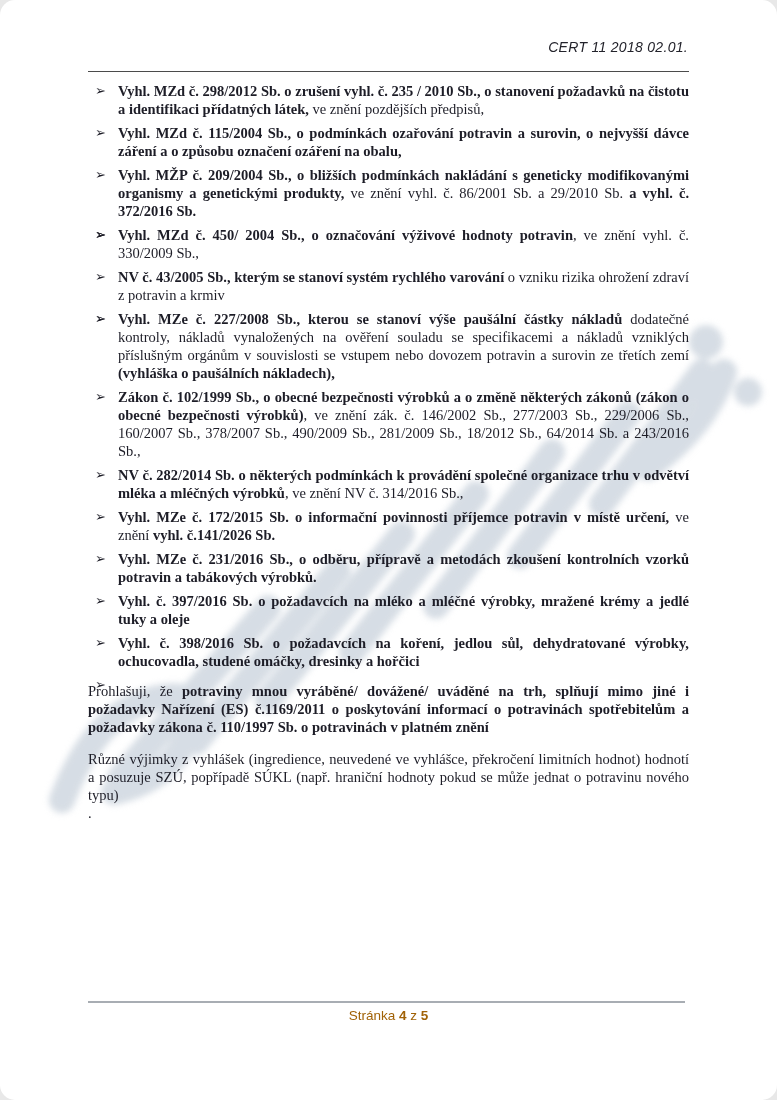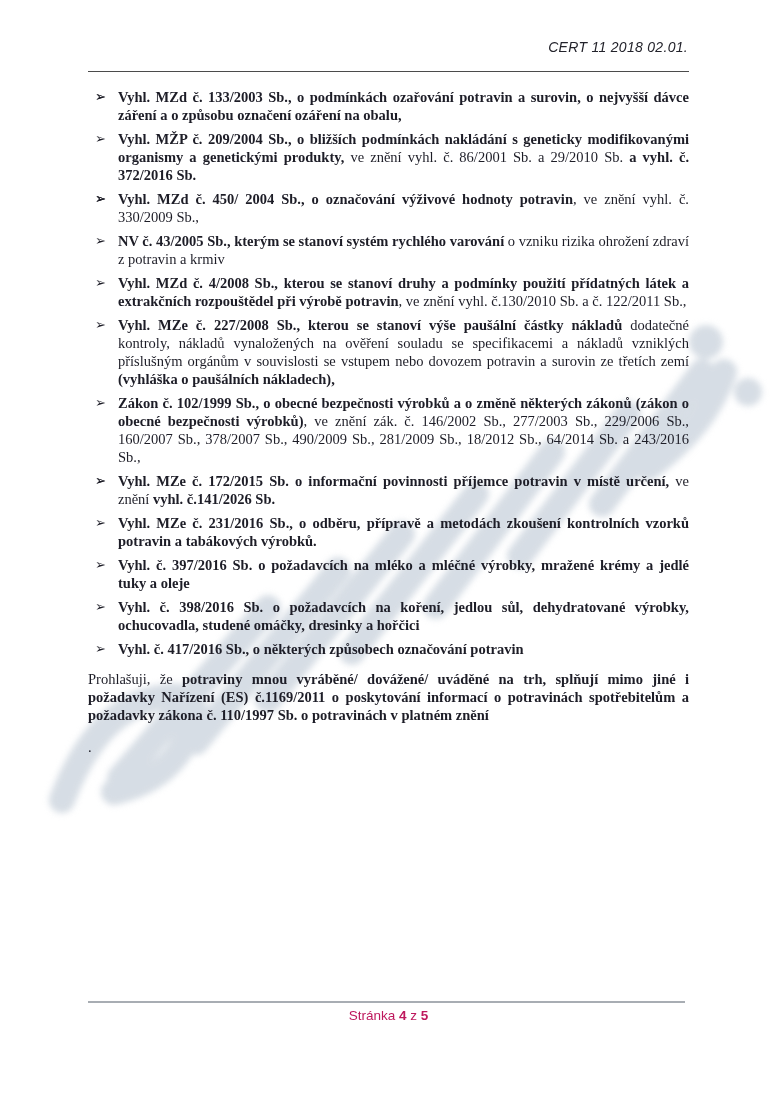--- a/index.html
+++ b/index.html
@@ -6,20 +6,21 @@
   .page{
     position:relative;
     width:777px;height:1100px;
     margin:0 auto;
     background:#ffffff;
     overflow:hidden;
     font-family:"Liberation Serif", serif;
     font-size:14.5px;
     line-height:18px;
     color:#1d1d27;
+    border-radius:15px;
   }
   .doc-header{
     position:absolute;
     top:38px;right:89px;
     font-family:"Liberation Sans", sans-serif;
     font-style:italic;
     font-size:14px;
     letter-spacing:.3px;
     color:#23232b;
   }
@@ -63,21 +64,21 @@
     position:absolute;
     left:88px;top:1001px;width:597px;
     border-top:2px solid #a8adb3;
   }
   .doc-footer{
     position:absolute;
     left:0;top:1007px;width:777px;
     text-align:center;
     font-family:"Liberation Sans", sans-serif;
     font-size:13.5px;
-    color:#be185d;
+    color:#a16207;
   }
 </style>
 </head>
 <body>
 
 <div class="page">
 
   <svg class="watermark" viewBox="0 0 777 1100" xmlns="http://www.w3.org/2000/svg">
     <g fill="none" stroke="#c9d2dc" stroke-width="26" stroke-linecap="round">
       <path d="M 62 800 q 34 -90 96 -102 q 52 -10 30 38 q -20 44 -74 56"></path>
@@ -97,39 +98,40 @@
   </svg>
 
   <div class="doc-header">
     <span>CERT 11 2018 02.01.</span>
   </div>
 
   <div class="rule-top"></div>
 
   <div class="content">
     <ul class="reg-list">
-        <li><span class="bullet">➢</span></li>
-        <li><span class="bullet">➢</span><span><span class="seg bold">Vyhl. MZd č. 133/2003 Sb., o podmínkách ozařování potravin a surovin, o nejvyšší dávce záření a o způsobu označení ozáření na obalu,</span></span></li>
+        <li><span class="bullet">➢</span><span><span class="seg bold">Vyhl. MZd č. 298/2012 Sb. o zrušení vyhl. č. 235 / 2010 Sb., o stanovení požadavků na čistotu a identifikaci přídatných látek,</span><span class="seg"> ve znění pozdějších předpisů,</span></span></li>
+        <li><span class="bullet">➢</span><span><span class="seg bold">Vyhl. MZd č. 115/2004 Sb., o podmínkách ozařování potravin a surovin, o nejvyšší dávce záření a o způsobu označení ozáření na obalu,</span></span></li>
         <li><span class="bullet">➢</span><span><span class="seg bold">Vyhl. MŽP č. 209/2004 Sb., o bližších podmínkách nakládání s geneticky modifikovanými organismy a genetickými produkty,</span><span class="seg"> ve znění vyhl. č. 86/2001 Sb. a 29/2010 Sb. </span><span class="seg bold">a vyhl. č. 372/2016 Sb.</span></span></li>
         <li><span class="bullet">➢</span></li>
         <li><span class="bullet">➢</span></li>
         <li><span class="bullet">➢</span><span><span class="seg bold">Vyhl. MZd č. 450/ 2004 Sb., o označování výživové hodnoty potravin</span><span class="seg">, ve znění vyhl. č. 330/2009 Sb.,</span></span></li>
         <li><span class="bullet">➢</span><span><span class="seg bold">NV č. 43/2005 Sb., kterým se stanoví systém rychlého varování</span><span class="seg"> o vzniku rizika ohrožení zdraví z potravin a krmiv</span></span></li>
-        <li><span class="bullet">➢</span><span><span class="seg bold">Vyhl. MZd č. 4/2008 Sb., kterou se stanoví druhy a podmínky použití přídatných látek a extrakčních rozpouštědel při výrobě potravin</span><span class="seg">, ve znění vyhl. č.130/2010 Sb. a č. 122/2011 Sb.,</span></span></li>
+        <li><span class="bullet">➢</span></li>
         <li><span class="bullet">➢</span><span><span class="seg bold">Vyhl. MZe č. 227/2008 Sb., kterou se stanoví výše paušální částky nákladů</span><span class="seg"> dodatečné kontroly, nákladů vynaložených na ověření souladu se specifikacemi a nákladů vzniklých příslušným orgánům v souvislosti se vstupem nebo dovozem potravin a surovin ze třetích zemí </span><span class="seg bold">(vyhláška o paušálních nákladech),</span></span></li>
         <li><span class="bullet">➢</span><span><span class="seg bold">Zákon č. 102/1999 Sb., o obecné bezpečnosti výrobků a o změně některých zákonů (zákon o obecné bezpečnosti výrobků)</span><span class="seg">, ve znění zák. č. 146/2002 Sb., 277/2003 Sb., 229/2006 Sb., 160/2007 Sb., 378/2007 Sb., 490/2009 Sb., 281/2009 Sb., 18/2012 Sb., 64/2014 Sb. a 243/2016 Sb.,</span></span></li>
-        <li><span class="bullet">➢</span></li>
+        <li><span class="bullet">➢</span><span><span class="seg bold">NV č. 282/2014 Sb. o některých podmínkách k provádění společné organizace trhu v odvětví mléka a mléčných výrobků</span><span class="seg">, ve znění NV č. 314/2016 Sb.,</span></span></li>
         <li><span class="bullet">➢</span><span><span class="seg bold">Vyhl. MZe č. 172/2015 Sb. o informační povinnosti příjemce potravin v místě určení,</span><span class="seg"> ve znění </span><span class="seg bold">vyhl. č.141/2026 Sb.</span></span></li>
         <li><span class="bullet">➢</span><span><span class="seg bold">Vyhl. MZe č. 231/2016 Sb., o odběru, přípravě a metodách zkoušení kontrolních vzorků potravin a tabákových výrobků.</span></span></li>
         <li><span class="bullet">➢</span><span><span class="seg bold">Vyhl. č. 397/2016 Sb. o požadavcích na mléko a mléčné výrobky, mražené krémy a jedlé tuky a oleje</span></span></li>
         <li><span class="bullet">➢</span><span><span class="seg bold">Vyhl. č. 398/2016 Sb. o požadavcích na koření, jedlou sůl, dehydratované výrobky, ochucovadla, studené omáčky, dresinky a hořčici</span></span></li>
-        <li><span class="bullet">➢</span><span><span class="seg bold">Vyhl. č. 417/2016 Sb., o některých způsobech označování potravin</span></span></li>
+        <li><span class="bullet">➢</span></li>
       </ul>
     <div class="pars">
       <p class="doc-par"><span class="seg">Prohlašuji, že </span><span class="seg bold">potraviny mnou vyráběné/ dovážené/ uváděné na trh, splňují mimo jiné i požadavky Nařízení (ES) č.1169/2011 o poskytování informací o potravinách spotřebitelům a požadavky zákona č. 110/1997 Sb. o potravinách v platném znění</span></p>
+      <p class="doc-par last"><span class="seg">Různé výjimky z vyhlášek (ingredience, neuvedené ve vyhlášce, překročení limitních hodnot) hodnotí a posuzuje SZÚ, popřípadě SÚKL (např. hraniční hodnoty pokud se může jednat o potravinu nového typu)</span></p>
       <p class="doc-par dot-line"><span class="seg">.</span></p>
     </div>
   </div>
 
   <div class="rule-footer"></div>
   <div class="doc-footer">
     <span id="footer-text"><span class="seg">Stránka </span><span class="seg bold">4</span><span class="seg"> z </span><span class="seg bold">5</span></span>
   </div>
 
 </div>

